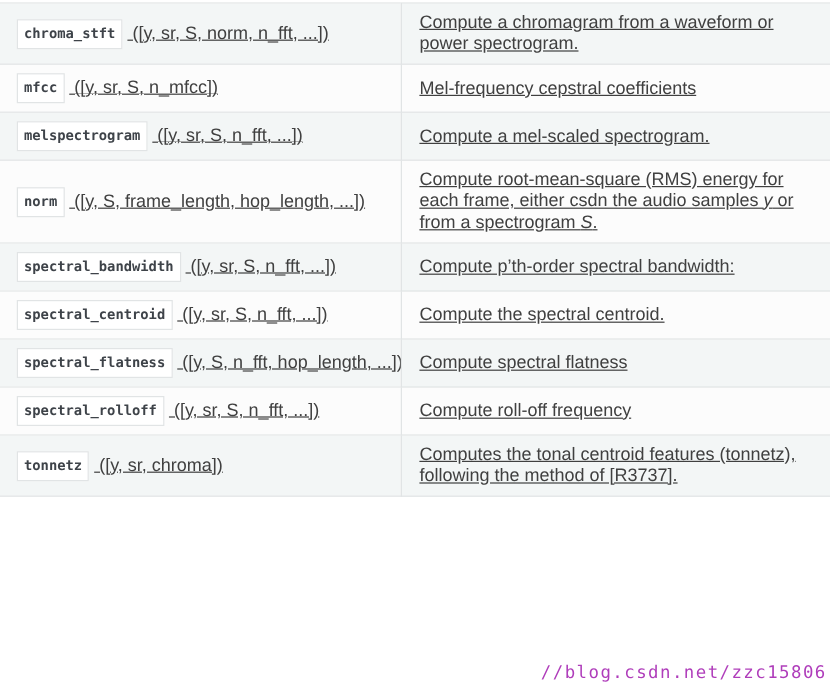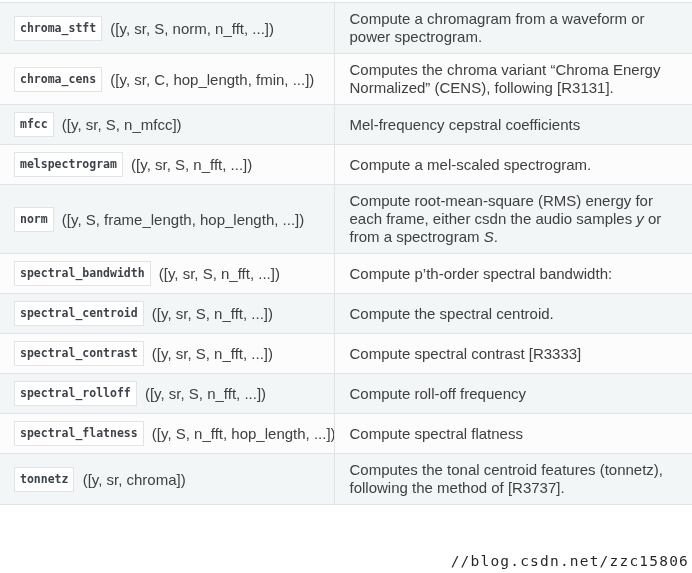--- a/index.html
+++ b/index.html
@@ -11,20 +11,21 @@
     background: #ffffff;
     font-family: "Liberation Sans", "DejaVu Sans", sans-serif;
     color: #404040;
     position: relative;
   }
   .page {
     position: relative;
     width: 692px;
     height: 573px;
     overflow: hidden;
+    text-decoration: underline;
   }
   table.doc-table {
     border-collapse: collapse;
     table-layout: fixed;
     width: 692px;
     margin-top: 2px;
     border-top: 1px solid #e1e4e5;
   }
   col.c1 { width: 334px; }
   col.c2 { width: 358px; }
@@ -66,21 +67,21 @@
   .desc-cell em {
     font-style: italic;
   }
   .watermark {
     position: absolute;
     right: 3px;
     bottom: 4px;
     font-family: "DejaVu Sans Mono", "Liberation Mono", monospace;
     font-size: 14.5px;
     letter-spacing: 1.2px;
-    color: #000000;
+    color: #a21caf;
     opacity: 0.85;
     pointer-events: none;
     white-space: nowrap;
   }
 </style>
 </head>
 <body>
 
 <div class="page">
   <table class="doc-table">
@@ -90,26 +91,20 @@
     </colgroup>
     <tbody>
   <tr class="doc-row">
     <td class="sig-cell">
       <code class="fn">chroma_stft</code><span class="sig"> ([y, sr, S, norm, n_fft, ...])</span>
     </td>
     <td class="desc-cell"><span>Compute a chromagram from a waveform or power spectrogram.</span></td>
   </tr>
 
 
-  <tr class="doc-row">
-    <td class="sig-cell">
-      <code class="fn">chroma_cens</code><span class="sig"> ([y, sr, C, hop_length, fmin, ...])</span>
-    </td>
-    <td class="desc-cell"><span>Computes the chroma variant “Chroma Energy Normalized” (CENS), following [R3131].</span></td>
-  </tr>
 
   <tr class="doc-row">
     <td class="sig-cell">
       <code class="fn">mfcc</code><span class="sig"> ([y, sr, S, n_mfcc])</span>
     </td>
     <td class="desc-cell"><span>Mel-frequency cepstral coefficients</span></td>
   </tr>
 
   <tr class="doc-row">
     <td class="sig-cell">
@@ -132,39 +127,33 @@
     <td class="desc-cell"><span>Compute p’th-order spectral bandwidth:</span></td>
   </tr>
 
   <tr class="doc-row">
     <td class="sig-cell">
       <code class="fn">spectral_centroid</code><span class="sig"> ([y, sr, S, n_fft, ...])</span>
     </td>
     <td class="desc-cell"><span>Compute the spectral centroid.</span></td>
   </tr>
 
+
   <tr class="doc-row">
     <td class="sig-cell">
-      <code class="fn">spectral_contrast</code><span class="sig"> ([y, sr, S, n_fft, ...])</span>
+      <code class="fn">spectral_flatness</code><span class="sig"> ([y, S, n_fft, hop_length, ...])</span>
     </td>
-    <td class="desc-cell"><span>Compute spectral contrast [R3333]</span></td>
+    <td class="desc-cell"><span>Compute spectral flatness</span></td>
   </tr>
 
   <tr class="doc-row">
     <td class="sig-cell">
       <code class="fn">spectral_rolloff</code><span class="sig"> ([y, sr, S, n_fft, ...])</span>
     </td>
     <td class="desc-cell"><span>Compute roll-off frequency</span></td>
-  </tr>
-
-  <tr class="doc-row">
-    <td class="sig-cell">
-      <code class="fn">spectral_flatness</code><span class="sig"> ([y, S, n_fft, hop_length, ...])</span>
-    </td>
-    <td class="desc-cell"><span>Compute spectral flatness</span></td>
   </tr>
 
 
   <tr class="doc-row">
     <td class="sig-cell">
       <code class="fn">tonnetz</code><span class="sig"> ([y, sr, chroma])</span>
     </td>
     <td class="desc-cell"><span>Computes the tonal centroid features (tonnetz), following the method of [R3737].</span></td>
   </tr>
 

